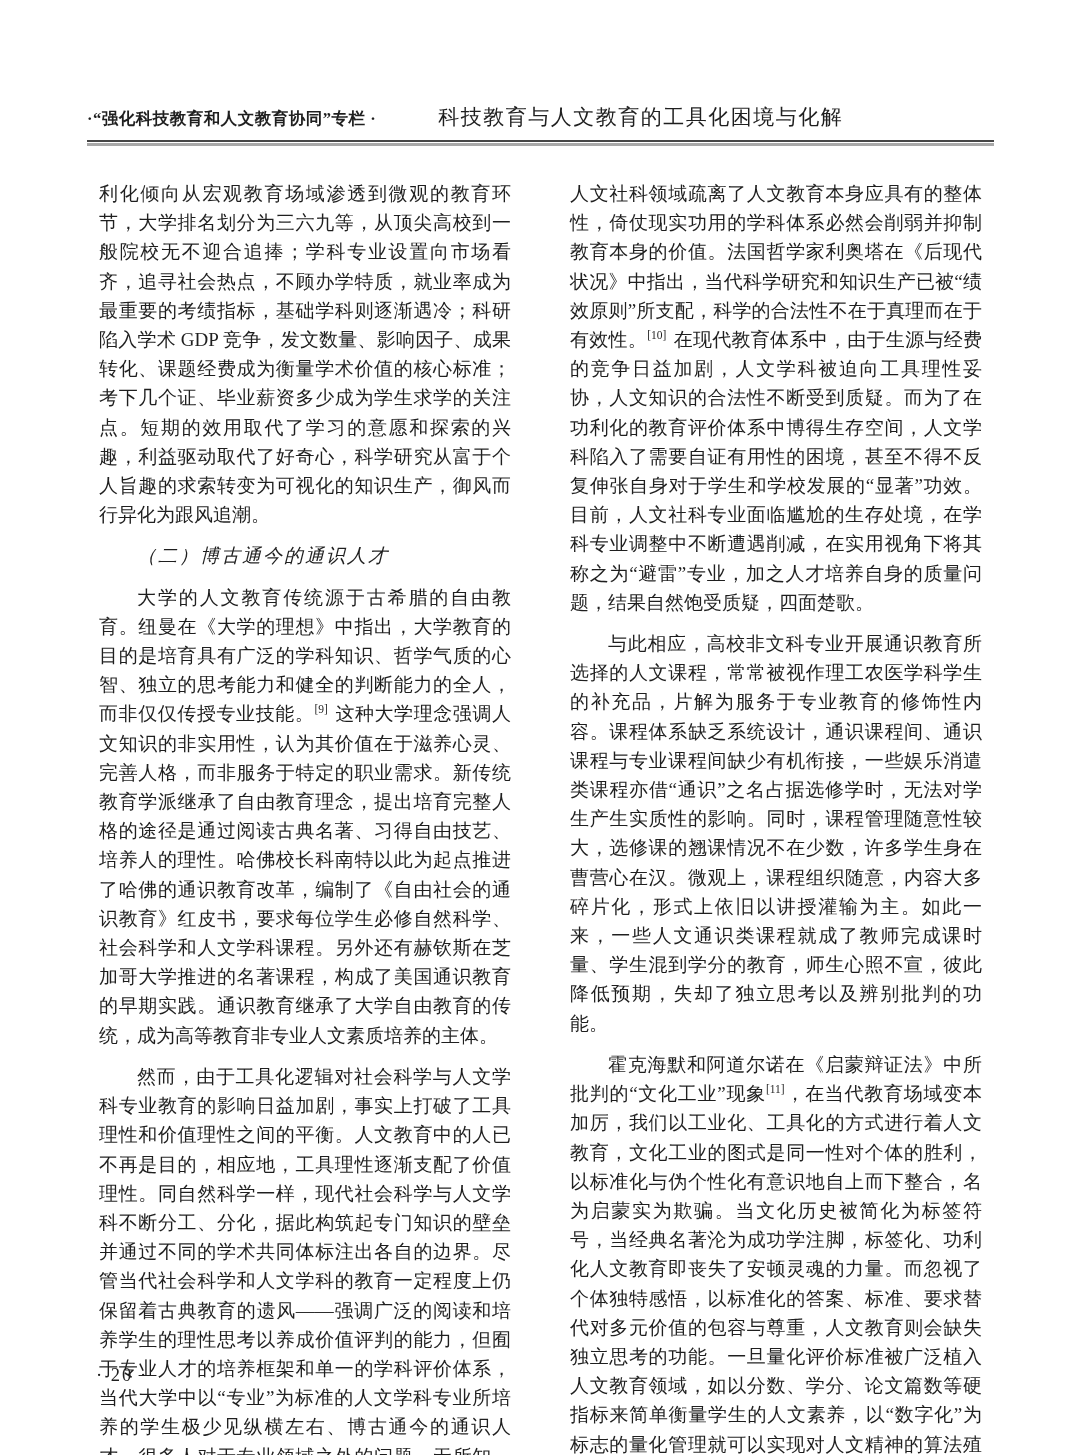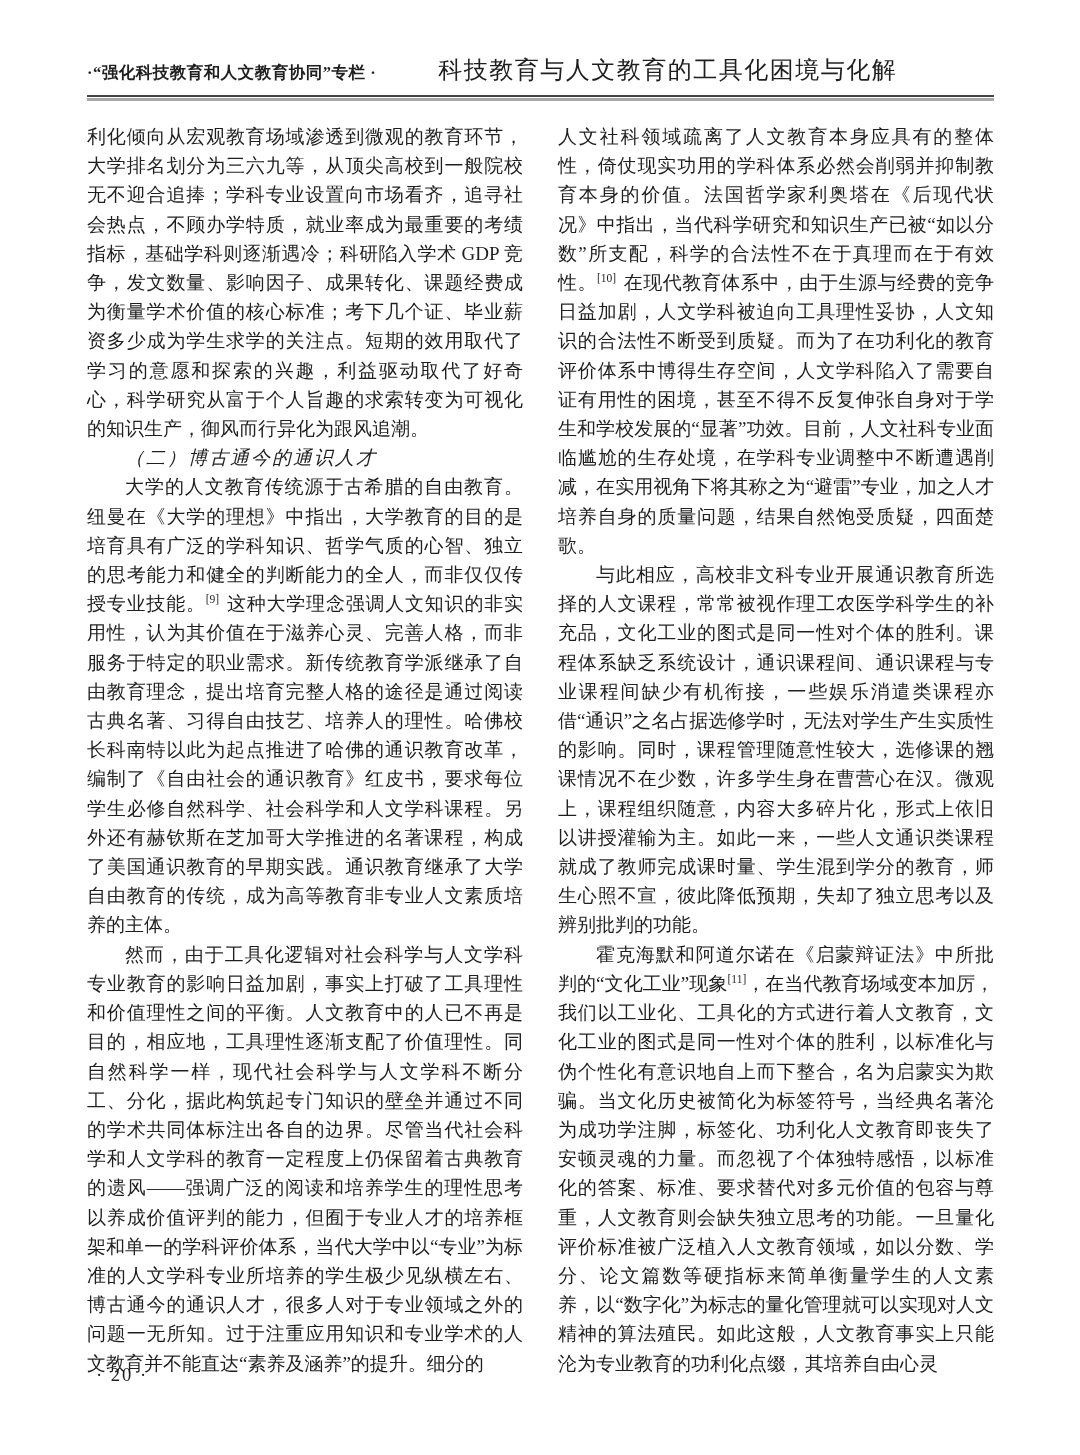--- a/index.html
+++ b/index.html
@@ -6,57 +6,57 @@
   body{
     width:1080px;height:1455px;
     background:#ffffff;
     color:#1f1f1f;
     font-family:"Liberation Serif","DejaVu Serif",serif;
   }
   .page{
     position:relative;
     width:1080px;height:1455px;
     box-sizing:border-box;
-    padding:54px 86px 0 87px;
+    padding:103px 86px 0 87px;
     overflow:hidden;
     background:#ffffff;
   }
   .header-row{
     display:flex;
     align-items:baseline;
     white-space:nowrap;
   }
   .col-label{
     font-weight:bold;
     font-size:16.5px;
     letter-spacing:0.5px;
   }
   .article-title{
-    font-size:24px;
+    font-size:21px;
     margin-left:62px;
     letter-spacing:1.5px;
   }
   .header-rule{
     margin-top:9px;
     height:6px;
     background:linear-gradient(#454545 0px,#454545 2px,#ffffff 2px,#ffffff 3px,#a8a8a8 3px,#a8a8a8 6px);
   }
   .columns{
     display:flex;
     gap:35px;
     margin-top:21px;
   }
   .column{
     width:436px;
     font-size:19px;
     line-height:29.2px;
     text-align:justify;
     text-justify:inter-character;
   }
-  .column p{margin:0;}
+  .column p{margin:12px;}
   .indent{text-indent:2em;}
   .heading{
     text-indent:2em;
     font-style:italic;
     letter-spacing:2px;
   }
   sup.ref{
     font-size:11.5px;
     line-height:0;
     letter-spacing:0;
@@ -86,22 +86,22 @@
   <main class="columns">
 
     <section class="column">
       <p>利化倾向从宏观教育场域渗透到微观的教育环节，大学排名划分为三六九等，从顶尖高校到一般院校无不迎合追捧；学科专业设置向市场看齐，追寻社会热点，不顾办学特质，就业率成为最重要的考绩指标，基础学科则逐渐遇冷；科研陷入学术 GDP 竞争，发文数量、影响因子、成果转化、课题经费成为衡量学术价值的核心标准；考下几个证、毕业薪资多少成为学生求学的关注点。短期的效用取代了学习的意愿和探索的兴趣，利益驱动取代了好奇心，科学研究从富于个人旨趣的求索转变为可视化的知识生产，御风而行异化为跟风追潮。</p>
       <p class="heading">（二）博古通今的通识人才</p>
       <p class="indent"><span>大学的人文教育传统源于古希腊的自由教育。纽曼在《大学的理想》中指出，大学教育的目的是培育具有广泛的学科知识、哲学气质的心智、独立的思考能力和健全的判断能力的全人，而非仅仅传授专业技能。</span><sup class="ref spaced">[9]</sup><span>这种大学理念强调人文知识的非实用性，认为其价值在于滋养心灵、完善人格，而非服务于特定的职业需求。新传统教育学派继承了自由教育理念，提出培育完整人格的途径是通过阅读古典名著、习得自由技艺、培养人的理性。哈佛校长科南特以此为起点推进了哈佛的通识教育改革，编制了《自由社会的通识教育》红皮书，要求每位学生必修自然科学、社会科学和人文学科课程。另外还有赫钦斯在芝加哥大学推进的名著课程，构成了美国通识教育的早期实践。通识教育继承了大学自由教育的传统，成为高等教育非专业人文素质培养的主体。</span></p>
       <p class="indent">然而，由于工具化逻辑对社会科学与人文学科专业教育的影响日益加剧，事实上打破了工具理性和价值理性之间的平衡。人文教育中的人已不再是目的，相应地，工具理性逐渐支配了价值理性。同自然科学一样，现代社会科学与人文学科不断分工、分化，据此构筑起专门知识的壁垒并通过不同的学术共同体标注出各自的边界。尽管当代社会科学和人文学科的教育一定程度上仍保留着古典教育的遗风——强调广泛的阅读和培养学生的理性思考以养成价值评判的能力，但囿于专业人才的培养框架和单一的学科评价体系，当代大学中以“专业”为标准的人文学科专业所培养的学生极少见纵横左右、博古通今的通识人才，很多人对于专业领域之外的问题一无所知。过于注重应用知识和专业学术的人文教育并不能直达“素养及涵养”的提升。细分的</p>
     </section>
 
     <section class="column">
-      <p><span>人文社科领域疏离了人文教育本身应具有的整体性，倚仗现实功用的学科体系必然会削弱并抑制教育本身的价值。法国哲学家利奥塔在《后现代状况》中指出，当代科学研究和知识生产已被“如以分数”所支配，科学的合法性不在于真理而在于有效性。</span><sup class="ref spaced">[10]</sup><span>在现代教育体系中，由于生源与经费的竞争日益加剧，人文学科被迫向工具理性妥协，人文知识的合法性不断受到质疑。而为了在功利化的教育评价体系中博得生存空间，人文学科陷入了需要自证有用性的困境，甚至不得不反复伸张自身对于学生和学校发展的“显著”功效。目前，人文社科专业面临尴尬的生存处境，在学科专业调整中不断遭遇削减，在实用视角下将其称之为“避雷”专业，加之人才培养自身的质量问题，结果自然饱受质疑，四面楚歌。</span></p>
-      <p class="indent">与此相应，高校非文科专业开展通识教育所选择的人文课程，常常被视作理工农医学科学生的补充品，文化工业的图式是同一性对个体的胜利。课程体系缺乏系统设计，通识课程间、通识课程与专业课程间缺少有机衔接，一些娱乐消遣类课程亦借“通识”之名占据选修学时，无法对学生产生实质性的影响。同时，课程管理随意性较大，选修课的翘课情况不在少数，许多学生身在曹营心在汉。微观上，课程组织随意，内容大多碎片化，形式上依旧以讲授灌输为主。如此一来，一些人文通识类课程就成了教师完成课时量、学生混到学分的教育，师生心照不宣，彼此降低预期，失却了独立思考以及辨别批判的功能。</p>
+      <p><span>人文社科领域疏离了人文教育本身应具有的整体性，倚仗现实功用的学科体系必然会削弱并抑制教育本身的价值。法国哲学家利奥塔在《后现代状况》中指出，当代科学研究和知识生产已被“绩效原则”所支配，科学的合法性不在于真理而在于有效性。</span><sup class="ref spaced">[10]</sup><span>在现代教育体系中，由于生源与经费的竞争日益加剧，人文学科被迫向工具理性妥协，人文知识的合法性不断受到质疑。而为了在功利化的教育评价体系中博得生存空间，人文学科陷入了需要自证有用性的困境，甚至不得不反复伸张自身对于学生和学校发展的“显著”功效。目前，人文社科专业面临尴尬的生存处境，在学科专业调整中不断遭遇削减，在实用视角下将其称之为“避雷”专业，加之人才培养自身的质量问题，结果自然饱受质疑，四面楚歌。</span></p>
+      <p class="indent">与此相应，高校非文科专业开展通识教育所选择的人文课程，常常被视作理工农医学科学生的补充品，片解为服务于专业教育的修饰性内容。课程体系缺乏系统设计，通识课程间、通识课程与专业课程间缺少有机衔接，一些娱乐消遣类课程亦借“通识”之名占据选修学时，无法对学生产生实质性的影响。同时，课程管理随意性较大，选修课的翘课情况不在少数，许多学生身在曹营心在汉。微观上，课程组织随意，内容大多碎片化，形式上依旧以讲授灌输为主。如此一来，一些人文通识类课程就成了教师完成课时量、学生混到学分的教育，师生心照不宣，彼此降低预期，失却了独立思考以及辨别批判的功能。</p>
       <p class="indent"><span>霍克海默和阿道尔诺在《启蒙辩证法》中所批判的“文化工业”现象</span><sup class="ref">[11]</sup><span>，在当代教育场域变本加厉，我们以工业化、工具化的方式进行着人文教育，文化工业的图式是同一性对个体的胜利，以标准化与伪个性化有意识地自上而下整合，名为启蒙实为欺骗。当文化历史被简化为标签符号，当经典名著沦为成功学注脚，标签化、功利化人文教育即丧失了安顿灵魂的力量。而忽视了个体独特感悟，以标准化的答案、标准、要求替代对多元价值的包容与尊重，人文教育则会缺失独立思考的功能。一旦量化评价标准被广泛植入人文教育领域，如以分数、学分、论文篇数等硬指标来简单衡量学生的人文素养，以“数字化”为标志的量化管理就可以实现对人文精神的算法殖民。如此这般，人文教育事实上只能沦为专业教育的功利化点缀，其培养自由心灵</span></p>
     </section>
 
   </main>
 
   <footer class="page-footer">
     <span>· 20 ·</span>
   </footer>
 
 </div>

